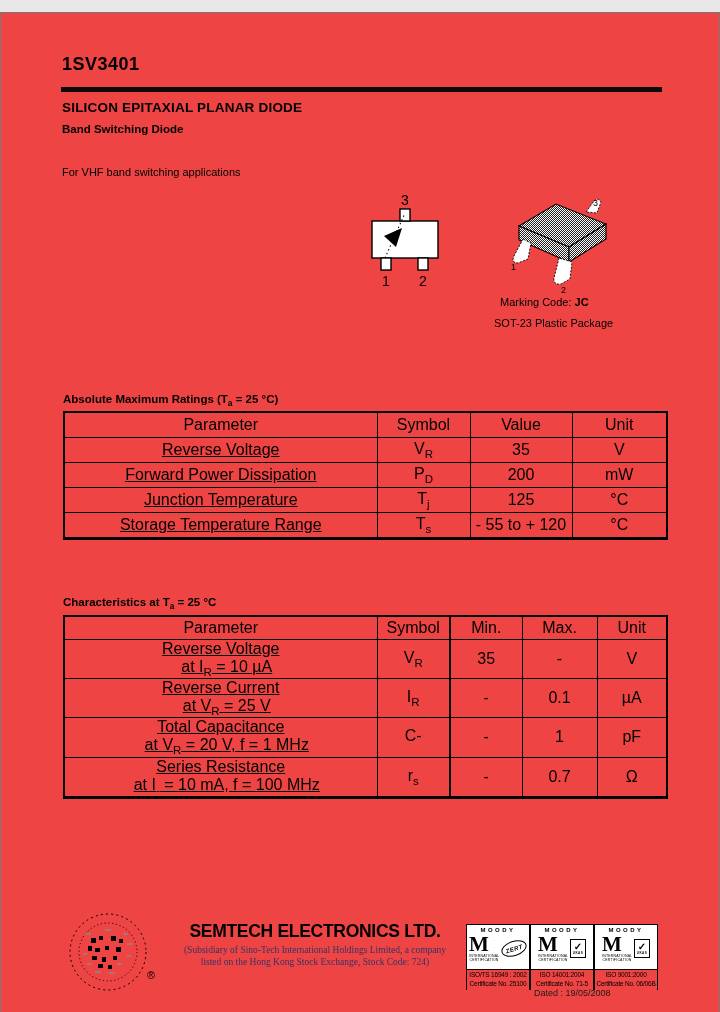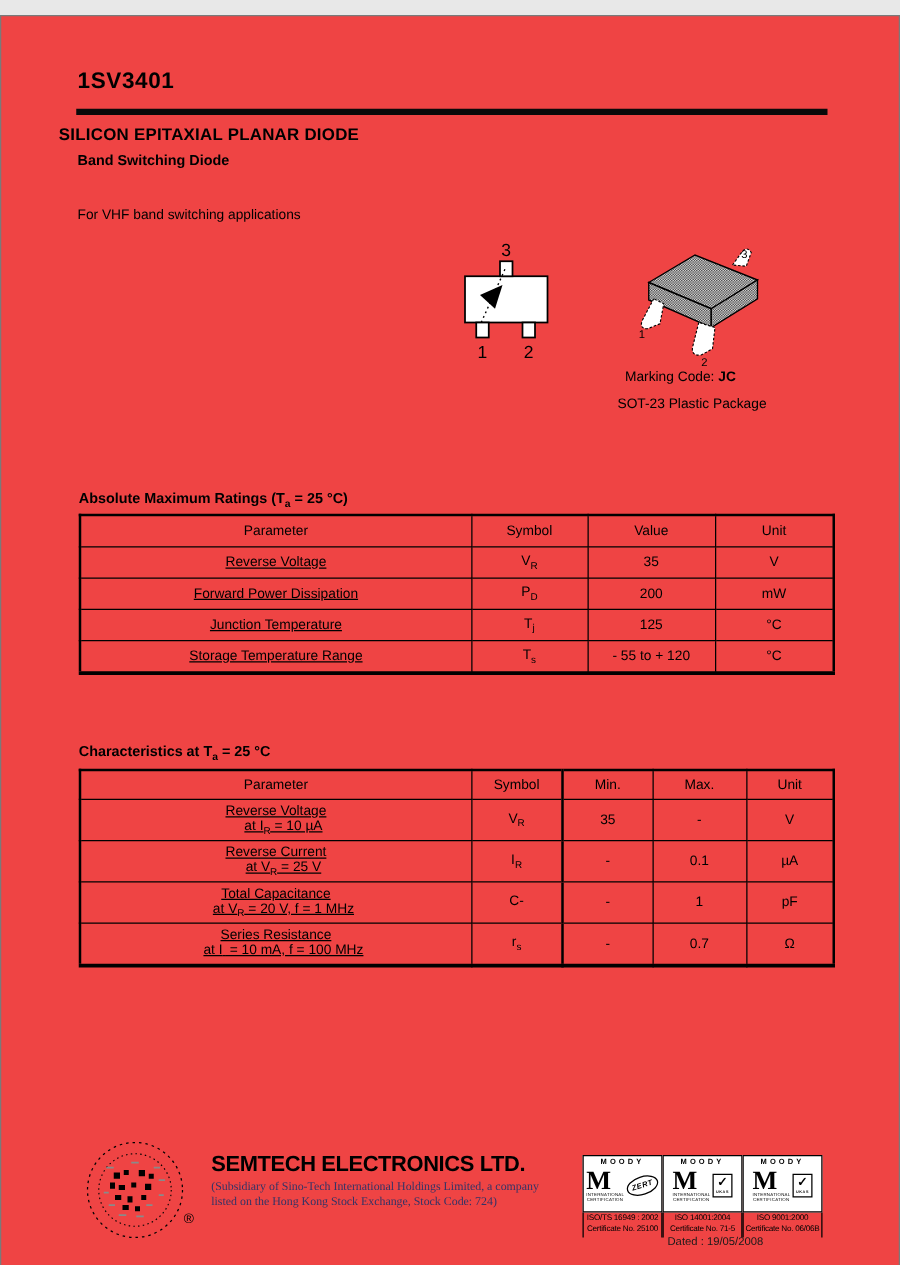--- a/index.html
+++ b/index.html
@@ -4,49 +4,49 @@
 <style>
   html,body{margin:0;padding:0;background:#e8e8e8;}
   .page{
     position:relative;width:718px;height:1010px;background:#ef4444;
     border:1px solid #7a7a7a;margin:12px auto;overflow:hidden;
     font-family:"Liberation Sans", sans-serif;color:#000;
   }
   .abs{position:absolute;}
   .part-number{left:61px;top:41px;font-size:18px;font-weight:bold;letter-spacing:0.5px;}
   .rule-bar{left:60px;top:74px;width:601px;height:5px;background:#0a0a0a;}
-  .doc-title{left:46px;top:87px;font-size:13.5px;font-weight:bold;letter-spacing:0.2px;}
+  .doc-title{left:61px;top:87px;font-size:13.5px;font-weight:bold;letter-spacing:0.2px;}
   .doc-subtitle{left:61px;top:110px;font-size:11.5px;font-weight:bold;}
   .doc-application{left:61px;top:153px;font-size:11px;}
   .marking-line{left:499px;top:283px;font-size:11px;}
   .marking-line b{font-weight:bold;}
   .package-name{left:493px;top:304px;font-size:11px;}
   .section-title{font-size:11.5px;font-weight:bold;}
   .section-title sub, .cond sub, .sym sub{font-size:72%;}
   .abs-max-title{left:62px;top:380px;text-align:right;}
   .char-title{left:62px;top:583px;}
 
-  table.ds{border-collapse:collapse;table-layout:fixed;font-size:11px;border-radius:21px;}
+  table.ds{border-collapse:collapse;table-layout:fixed;font-size:16px;border-radius:21px;}
   table.ds th, table.ds td{
     border:1.5px solid #000;padding:0 4px;text-align:center;font-weight:normal;
     overflow:hidden;
   }
   table.ds{border:2px solid #000;border-bottom-width:3px;border-top-width:2.5px;}
   td.param{text-align:left;padding-left:10px;text-decoration:underline;}
   .cond{display:block;padding-left:12px;}
   .line1{display:block;}
   #abs-table{left:62px;top:398px;}
   #abs-table td, #abs-table th{height:24px;}
   #char-table{left:62px;top:602px;}
   #char-table th{height:22px;}
   #char-table td{height:32px;}
   #char-table td.thickL, #char-table th.thickL{border-left:2.5px solid #000;}
 
   
-  .company-block{left:168px;top:908px;width:292px;text-align:left;}
+  .company-block{left:168px;top:908px;width:292px;text-align:center;}
   .company-name{font-size:17.5px;font-weight:bold;letter-spacing:-0.3px;white-space:nowrap;}
   .subsidiary{font-family:"Liberation Serif", serif;color:#333366;font-size:9.5px;line-height:11.5px;margin-top:3px;}
   .registered{left:146px;top:956px;font-size:11px;}
   .badges-row{left:465px;top:911px;display:flex;}
   .badge-col{width:64px;}
   .badge-box{
     box-sizing:border-box;width:64px;height:46px;border:1.5px solid #000;
     background:#fff;display:flex;flex-direction:column;align-items:center;
   }
   .badge-brand{font-size:6px;font-weight:bold;letter-spacing:2.5px;margin-top:2px;}

